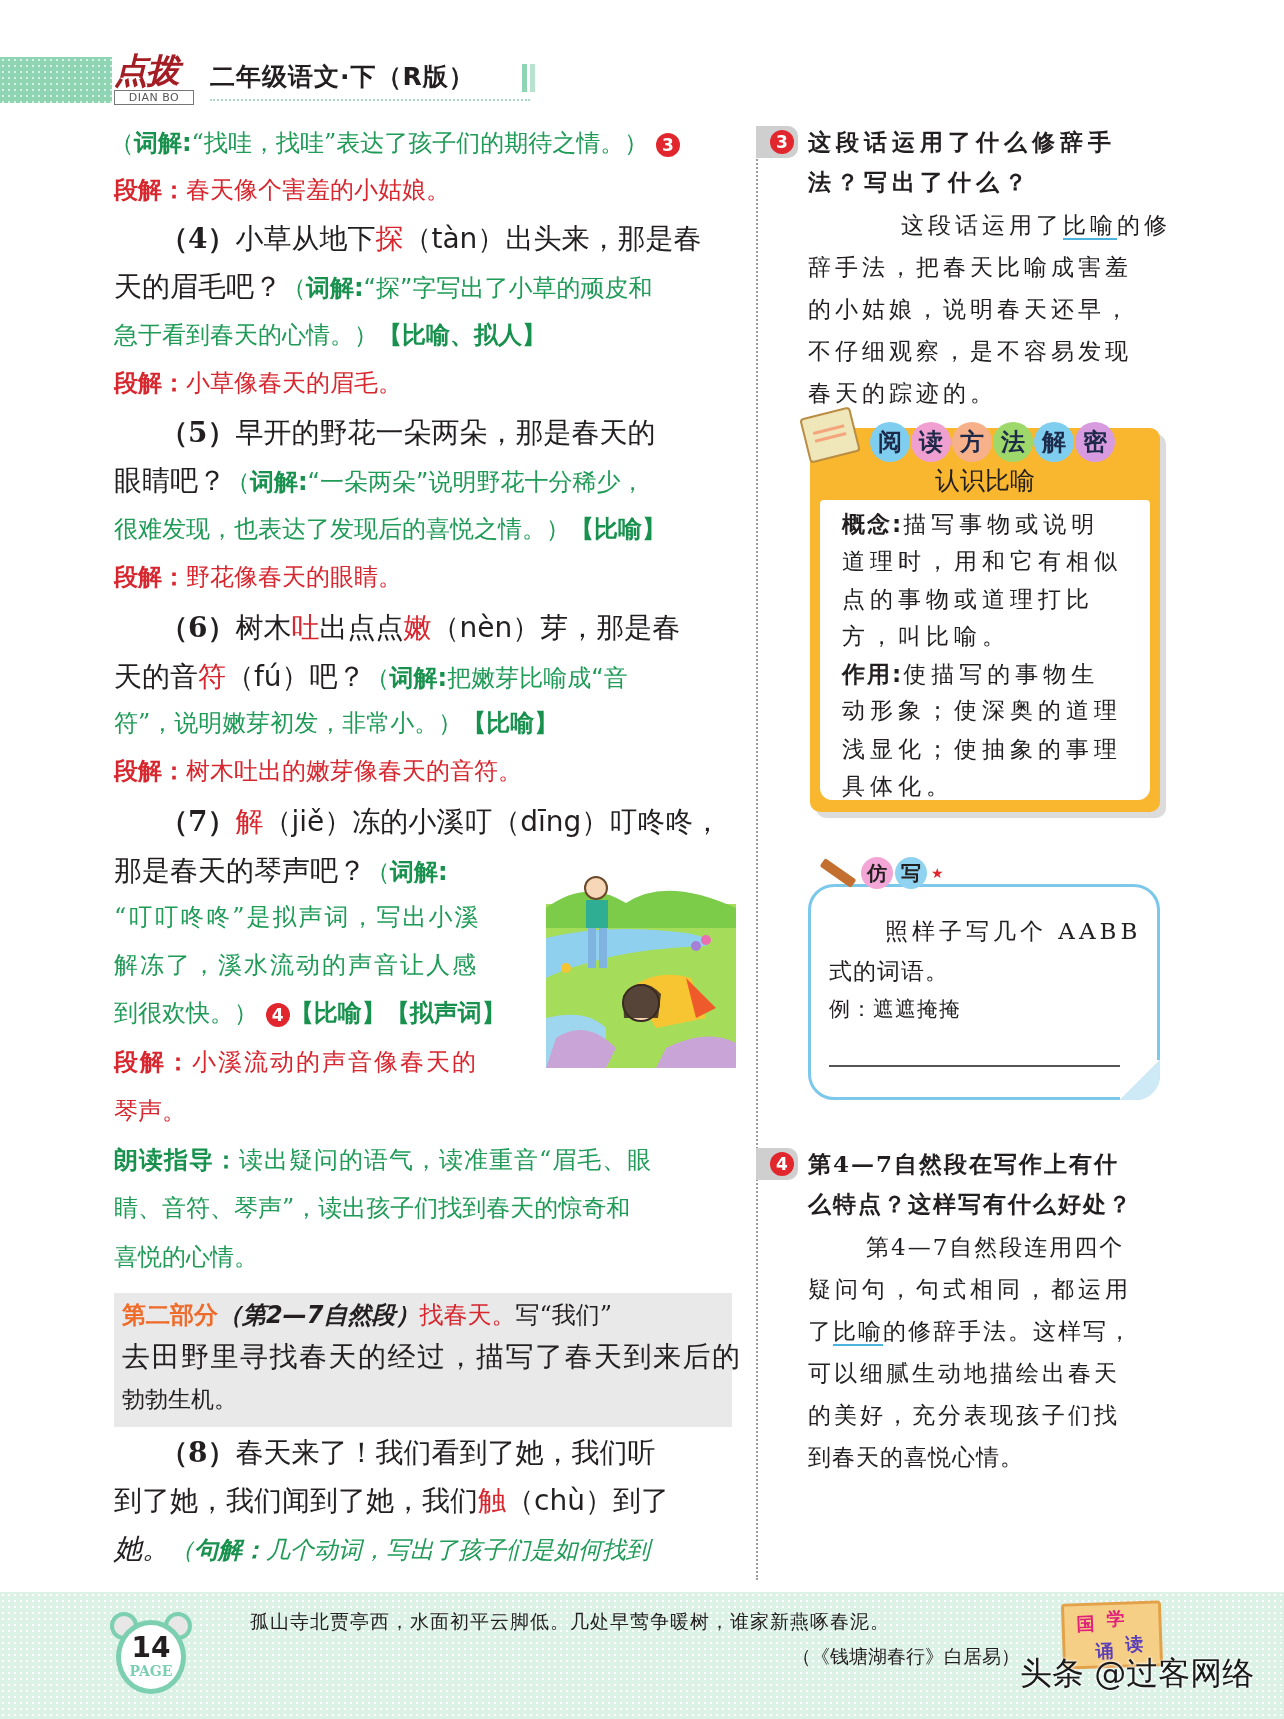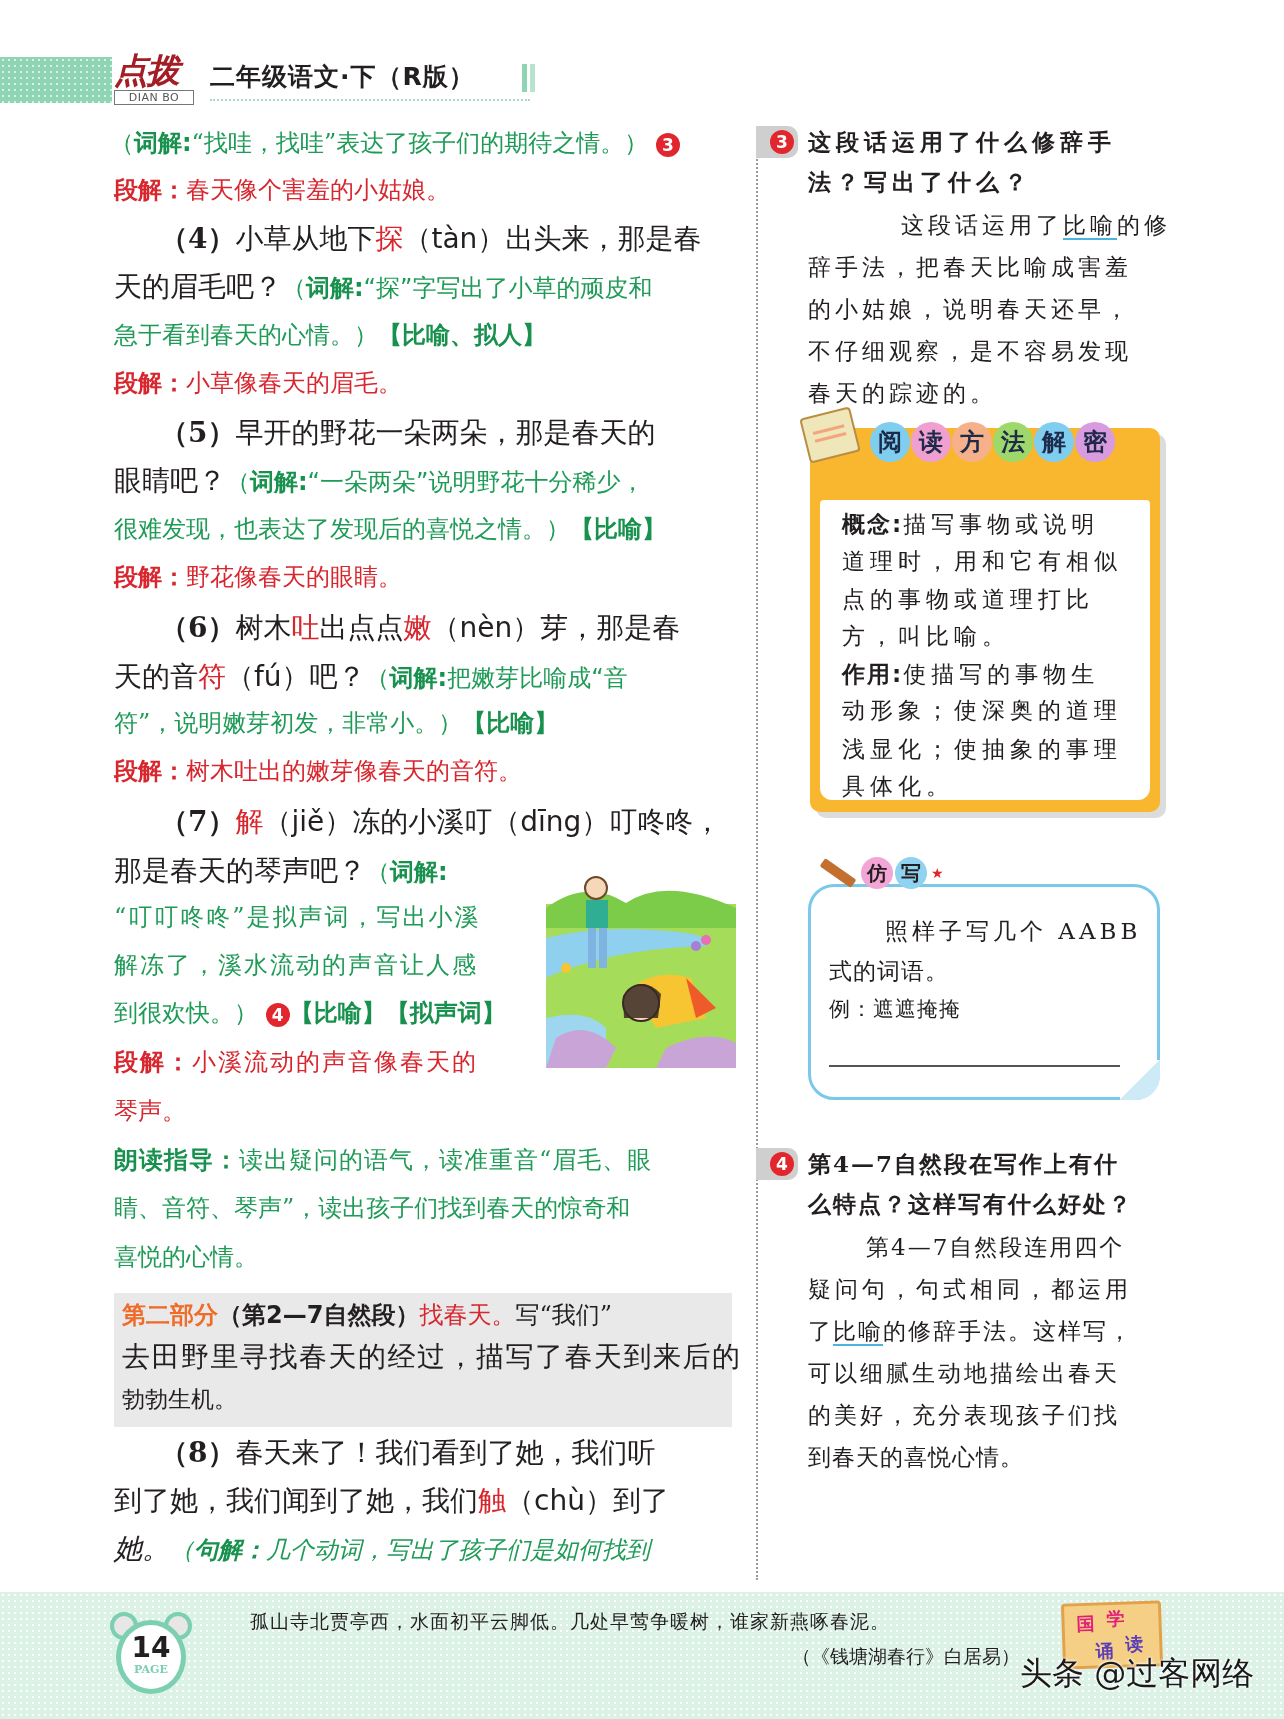--- a/index.html
+++ b/index.html
@@ -90,21 +90,21 @@
   
   .footer { position: absolute; left: 0; top: 1592px; width: 1284px; height: 127px; background-color: #dcf2e7;
     background-image: radial-gradient(#ffffff 1px, transparent 1.3px); background-size: 6px 6px; }
   .page-badge { position: absolute; left: 110px; top: 1612px; width: 82px; height: 84px; }
   .pb-ear { position: absolute; top: 0; width: 28px; height: 28px; border-radius: 50%; background: #e7e7e7;
     border: 4px solid #7ccfb0; }
   .pb-face { position: absolute; left: 6px; top: 8px; width: 70px; height: 74px; border-radius: 50%;
     background: #fff; border: 5px solid #7ccfb0; text-align: center; }
   .pb-num { display: block; margin-top: 8px; font-family: "DejaVu Sans", sans-serif; font-weight: bold;
     font-size: 28px; line-height: 30px; color: #231f20; }
-  .pb-lbl { display: block; font-family: "DejaVu Serif", serif; font-weight: bold; font-size: 11px; color: #7ccfb0; }
+  .pb-lbl { display: block; font-family: "DejaVu Serif", serif; font-weight: bold; font-size: 14px; color: #7ccfb0; }
   .poem { position: absolute; left: 250px; top: 1608px; font-size: 19px; line-height: 26px; color: #231f20; letter-spacing: 1px; }
   .poem-src { position: absolute; left: 792px; top: 1643px; font-size: 19px; line-height: 26px; color: #231f20; }
   .gxsd { position: absolute; left: 1062px; top: 1602px; width: 100px; height: 66px; background: #f6cf86;
     border: 3px solid #e3a24a; border-radius: 4px; transform: rotate(-2deg); }
   .gxsd span { position: absolute; font-family: "DejaVu Sans", sans-serif; font-weight: bold; font-size: 18px; }
   .watermark { position: absolute; left: 1020px; top: 1652px; font-family: "DejaVu Sans", sans-serif;
     font-size: 32px; color: #1a1a1a; text-shadow: 0 0 3px #fff, 0 0 3px #fff; }
 </style>
 </head>
 <body>
@@ -207,21 +207,21 @@
 </div>
 
 <div class="line note" style="left:114px; top:1145px; letter-spacing:1px;">
   <b>朗读指导：</b><span>读出疑问的语气，读准重音“眉毛、眼</span>
 </div>
 <div class="line note" style="left:114px; top:1193px;">睛、音符、琴声”，读出孩子们找到春天的惊奇和</div>
 <div class="line note" style="left:114px; top:1242px;">喜悦的心情。</div>
 
 <div class="section-box"></div>
 <div class="line" style="left:122px; top:1298px; font-size:24px; line-height:34px;">
-  <span class="sec-orange">第二部分</span><span style="font-family:'DejaVu Sans',sans-serif;font-weight:bold;">（第2—7自然段）</span><span class="red">找春天。</span><span>写“我们”</span>
+  <span class="sec-orange">第二部分</span><span style="font-family:'DejaVu Sans',sans-serif;font-weight:bold;font-style:italic;">（第2—7自然段）</span><span class="red">找春天。</span><span>写“我们”</span>
 </div>
 <div class="line" style="left:122px; top:1340px; font-size:28px; line-height:34px; letter-spacing:1.5px;">去田野里寻找春天的经过，描写了春天到来后的</div>
 <div class="line" style="left:122px; top:1382px; font-size:23px; line-height:34px;">勃勃生机。</div>
 
 <div class="line body-lg" style="left:160px; top:1436px;">
   <span class="pnum">（8）</span><span>春天来了！我们看到了她，我们听</span>
 </div>
 <div class="line body-lg" style="left:114px; top:1484px;">
   <span>到了她，我们闻到了她，我们</span><span class="red">触</span><span>（chù）</span><span>到了</span>
 </div>
@@ -250,20 +250,21 @@
       <i style="top:22px;"></i>
     </div>
   <div class="bubbles">
     <span class="bubble" style="background:#7fcdef;">阅</span>
     <span class="bubble" style="background:#ef9fd0;">读</span>
     <span class="bubble" style="background:#f6b08a;">方</span>
     <span class="bubble" style="background:#9fd86a;">法</span>
     <span class="bubble" style="background:#7fcdef;">解</span>
     <span class="bubble" style="background:#d99be0;">密</span>
   </div>
+  <div class="method-sub">认识比喻</div>
   <div class="method-inner">
     <div class="m-text" style="top:6px;"><b>概念:</b><span>描写事物或说明</span></div>
     <div class="m-text" style="top:43px;">道理时，用和它有相似</div>
     <div class="m-text" style="top:81px;">点的事物或道理打比</div>
     <div class="m-text" style="top:118px;">方，叫比喻。</div>
     <div class="m-text" style="top:156px;"><b>作用:</b><span>使描写的事物生</span></div>
     <div class="m-text" style="top:192px;">动形象；使深奥的道理</div>
     <div class="m-text" style="top:231px;">浅显化；使抽象的事理</div>
     <div class="m-text" style="top:268px;">具体化。</div>
   </div>

